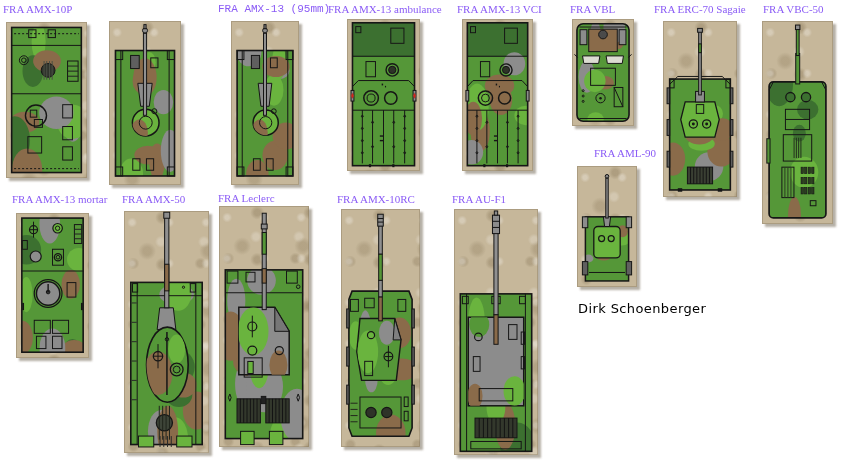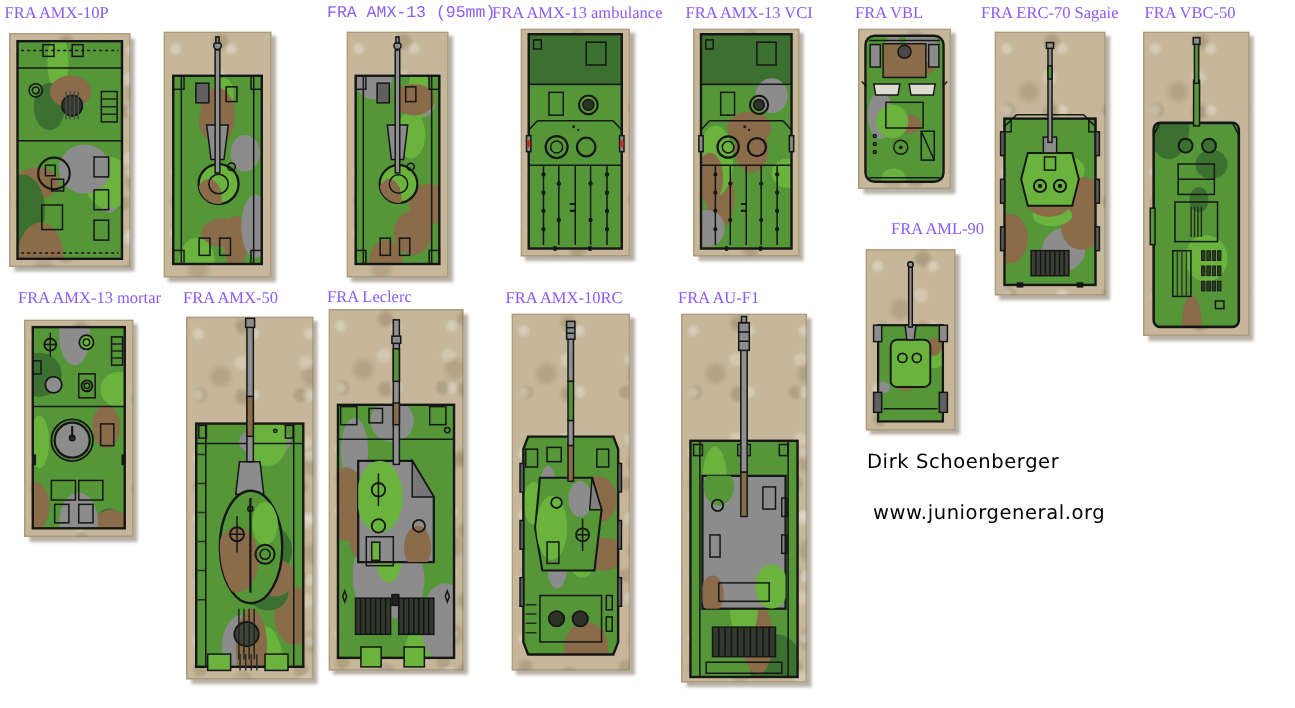--- a/index.html
+++ b/index.html
@@ -24,21 +24,20 @@
   .credit{
     position:absolute;font-family:"DejaVu Sans","Liberation Sans",sans-serif;
     font-size:13px;line-height:14px;letter-spacing:.4px;color:#000;white-space:nowrap;
   }
 </style>
 </head>
 <body>
 
 <div id="sheet">
   <div class="credit" id="credit-author" style="left:578px;top:302px;text-align:center;">Dirk Schoenberger</div>
-  <div class="credit" id="credit-website" style="left:582px;top:336px;">www.juniorgeneral.org</div>
 <div class="vlabel" style="left: 3px; top: 3px;">FRA AMX-10P</div>
     <div class="tile" style="left: 6px; top: 22px; width: 81px; height: 156px;">
       <svg width="81" height="156" viewBox="0 0 81 156">
         <defs>
           <clipPath id="c3">
             <rect x="5.67" y="5.46" width="69.66" height="145.08" fill="none"></rect>
           </clipPath>
         </defs>
         <rect x="5.67" y="5.46" width="69.66" height="145.08" fill="#559738"></rect>
         <g clip-path="url(#c3)">

